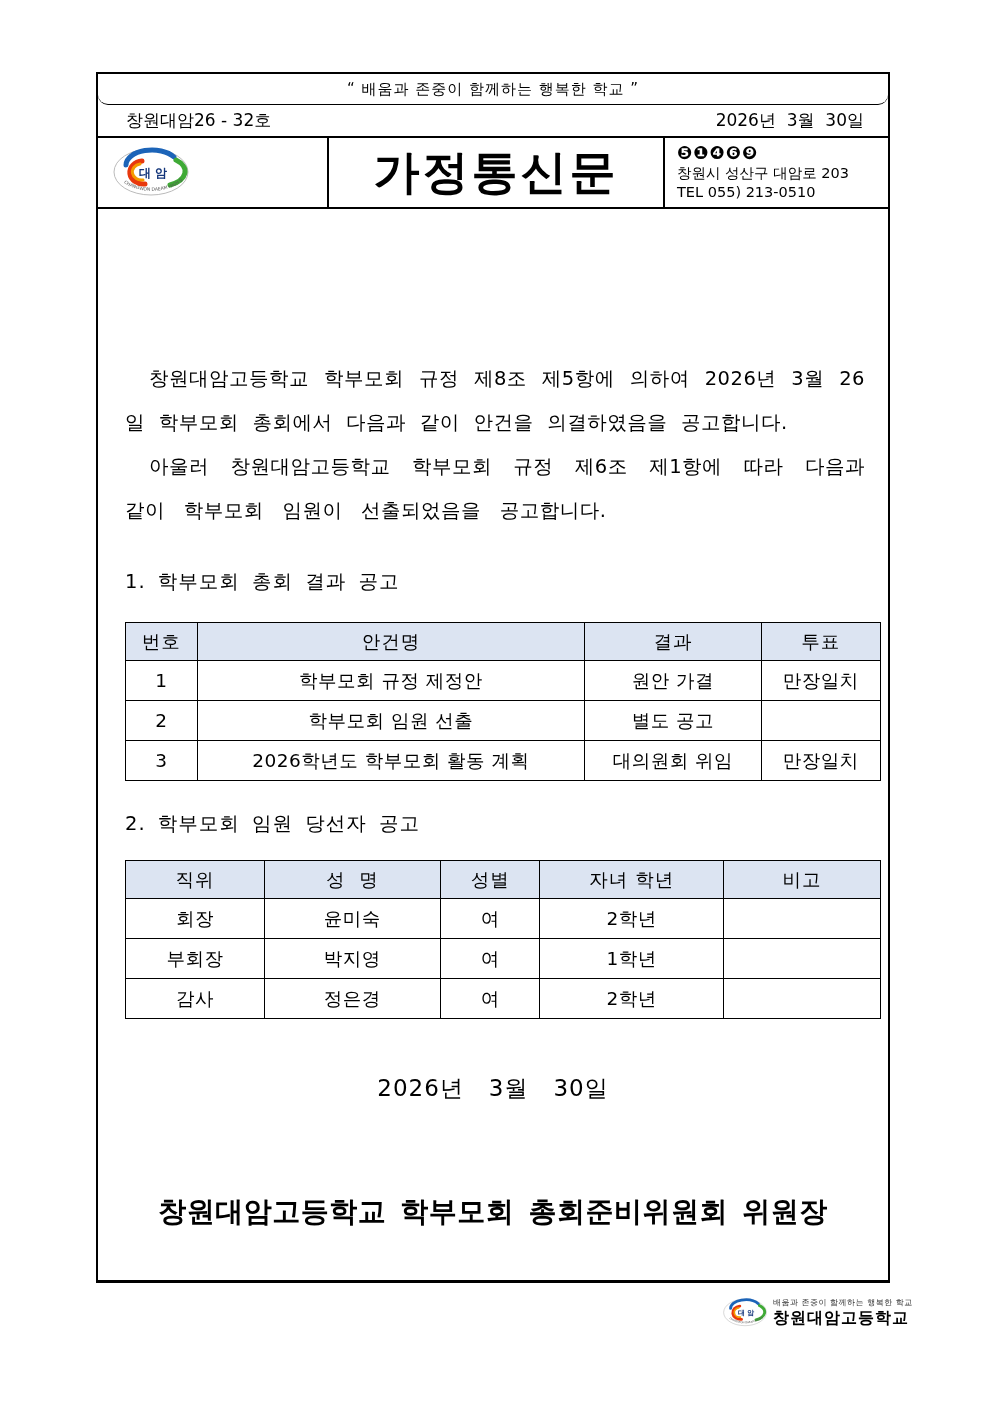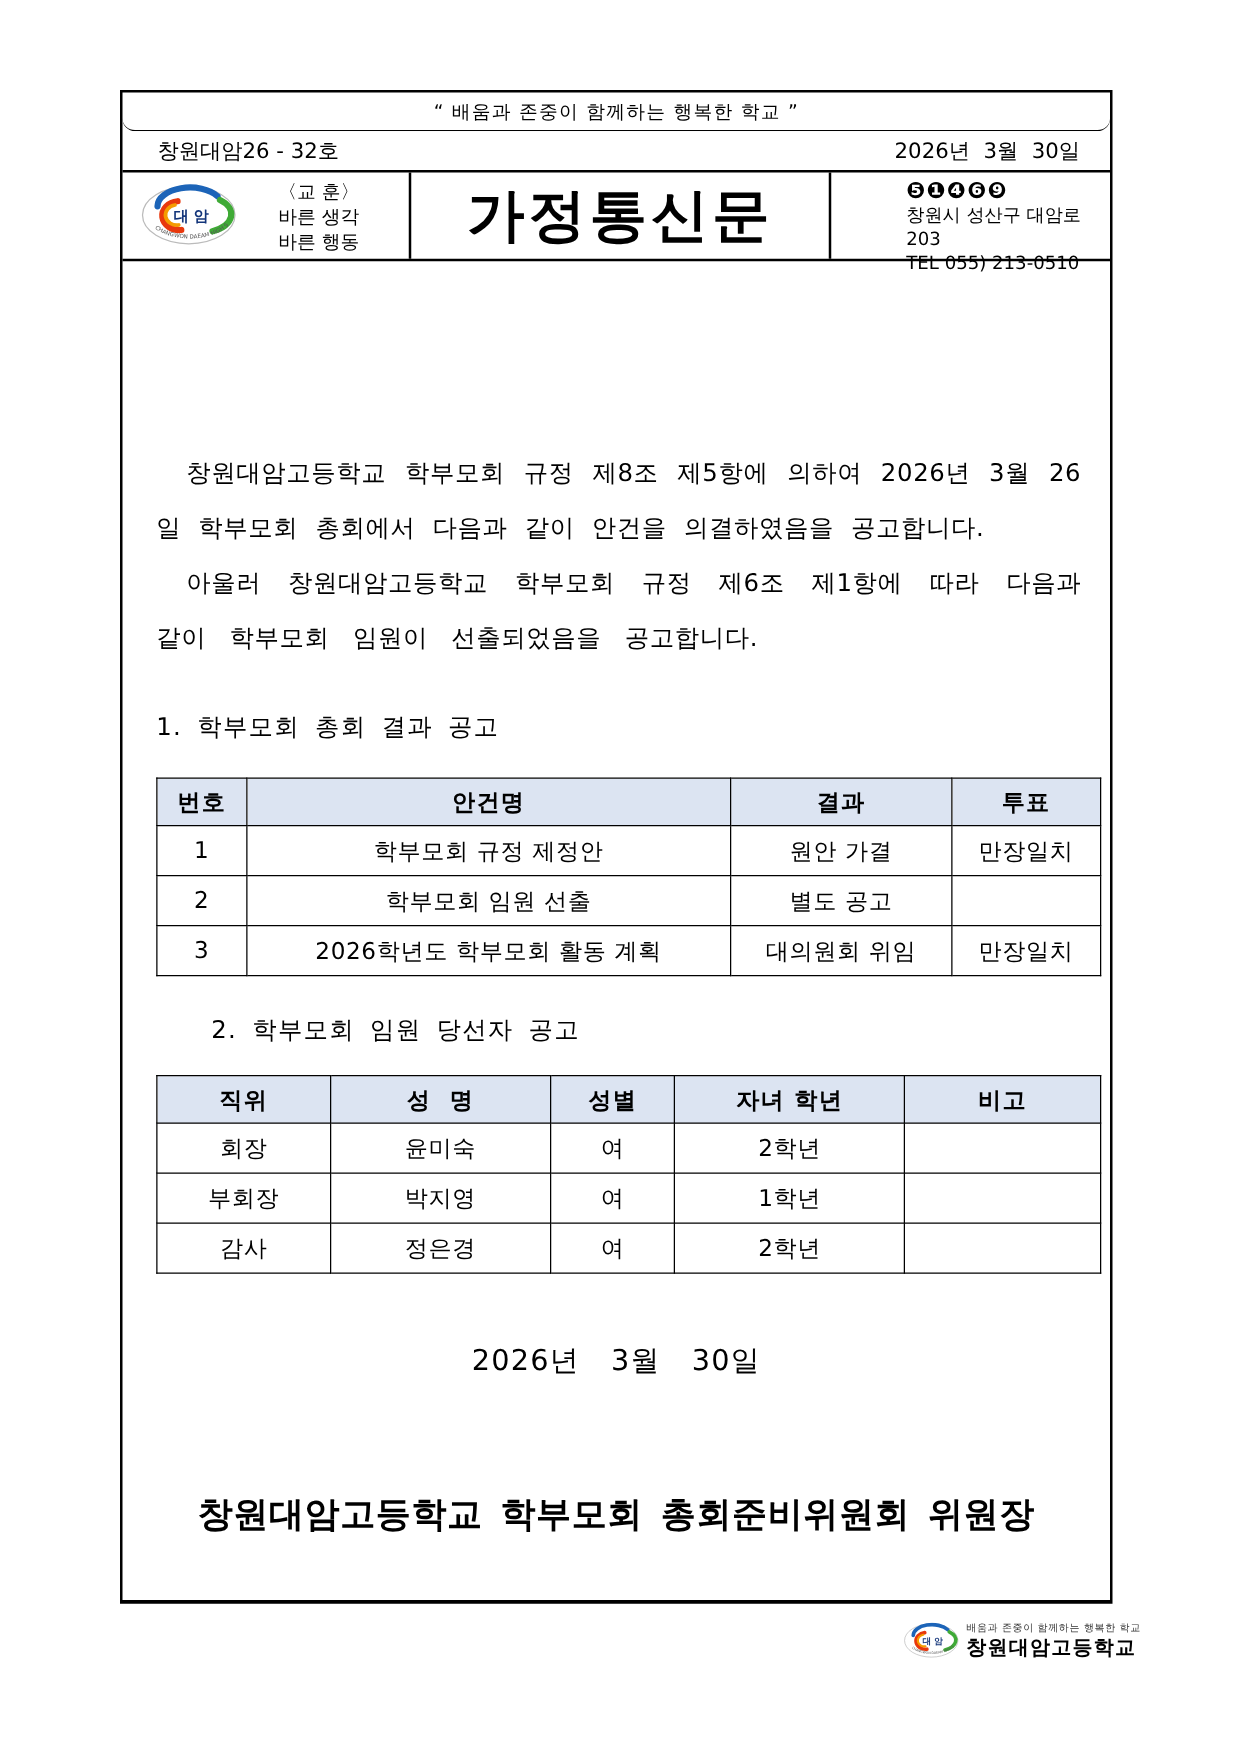--- a/index.html
+++ b/index.html
@@ -15,43 +15,43 @@
     align-items:center; justify-content:center; font-size:15px; letter-spacing:1px;border-radius:10px; }
   .info-row { height:33px; border-bottom:2px solid #000; display:flex;
     align-items:center; justify-content:space-between; font-size:17px;
     padding:0 24px 0 28px; white-space:pre; }
   .banner-row { height:71px; border-bottom:2px solid #000; display:flex; }
   .banner-cell-left { width:229px; display:flex; align-items:center; padding-left:14px; }
   .motto { margin-left:10px; text-align:center; font-size:15px; line-height:20px; width:110px; }
   .banner-cell-mid { width:338px; border-left:2px solid #000; border-right:2px solid #000;
     display:flex; align-items:center; justify-content:center; }
   .doc-title { font-size:46px; font-weight:800; letter-spacing:3px; }
-  .banner-cell-right { flex:1; padding:4px 6px 0 12px; font-size:14.5px; line-height:19px;margin-left:48px; }
+  .banner-cell-right { flex:1; padding:4px 6px 0 12px; font-size:14.5px; line-height:19px; }
   .postal { font-size:18px; font-weight:bold; letter-spacing:1px; line-height:22px; }
 
   .main-title { position:absolute; left:0; top:203px; width:100%; text-align:center;
     font-size:28px; font-weight:bold; letter-spacing:2px; word-spacing:8px; }
 
   .para { position:absolute; left:27px; width:740px; font-size:19.5px; line-height:44px;
     text-align:justify; letter-spacing:0.5px; word-spacing:7px; text-indent:24px; }
   #para1 { top:283px; }
   #para2 { top:371px; word-spacing:12px; }
 
   .section-title { position:absolute; left:27px; font-size:19.5px; letter-spacing:1px;
     word-spacing:5px; }
   #sec1 { top:494px; }
-  #sec2 { top:736px;margin-left:44px; }
+  #sec2 { top:736px; }
 
   table.doc-table { position:absolute; left:27px; width:756px; border-collapse:collapse;
     table-layout:fixed; font-size:18.5px; }
   #table1 { top:548px; }
   #table2 { top:786px; }
   table.doc-table th, table.doc-table td { border:1.5px solid #000; text-align:center;
     vertical-align:middle; white-space:pre-wrap; overflow:hidden; }
-  table.doc-table th { background:#dce4f2; height:38px; font-weight:bold; letter-spacing:1px; }
+  table.doc-table th { background:#dce4f2; height:38px; font-weight:normal; letter-spacing:1px; }
   table.doc-table td { height:40px; letter-spacing:0.5px; }
 
   .date-line { position:absolute; left:0; top:999px; width:100%; text-align:center;
     font-size:23px; letter-spacing:1px; white-space:pre; }
   .signature { position:absolute; left:0; top:1119px; width:100%; text-align:center;
     font-size:28px; font-weight:bold; letter-spacing:0.5px; word-spacing:4px; }
 
   
   #footer-brand { position:absolute; left:722px; top:1297px; display:flex; align-items:center; }
   #footer-brand .txt { margin-left:5px; }
@@ -82,25 +82,20 @@
           <path d="M 62 10 A 26 15 0 0 0 14 18" fill="none" stroke="#1c64b8" stroke-width="5" stroke-linecap="round"></path>
           <path d="M 64 13 A 26 15 0 0 1 58 38" fill="none" stroke="#3faa36" stroke-width="5" stroke-linecap="round"></path>
           <path d="M 30 14 A 13 11 0 1 0 33 37" fill="none" stroke="#e8380d" stroke-width="5" stroke-linecap="round"></path>
           <path d="M 28 17 A 9 8 0 1 0 31 33" fill="none" stroke="#f59b00" stroke-width="3" stroke-linecap="round"></path>
           <text x="41" y="30" text-anchor="middle" font-size="12" font-weight="bold" fill="#13357a">대 암</text>
           <path id="arcpathA" d="M 8 32 A 35 20 0 0 0 70 34" fill="none"></path>
           <text font-size="4.5" fill="#555555">
             <textPath href="#arcpathA" startOffset="8%">CHANGWON DAEAM HIGH SCHOOL</textPath>
           </text>
         </svg>
-        <div class="motto">
-          <div>〈교 훈〉</div>
-          <div>바른 생각</div>
-          <div>바른 행동</div>
-        </div>
       </div>
       <div class="banner-cell-mid">
         <span class="doc-title">가정통신문</span>
       </div>
       <div class="banner-cell-right">
         <div class="postal">❺❶❹❻❾</div>
         <div>창원시 성산구 대암로 203</div>
         <div>TEL 055) 213-0510</div>
       </div>
     </div>

